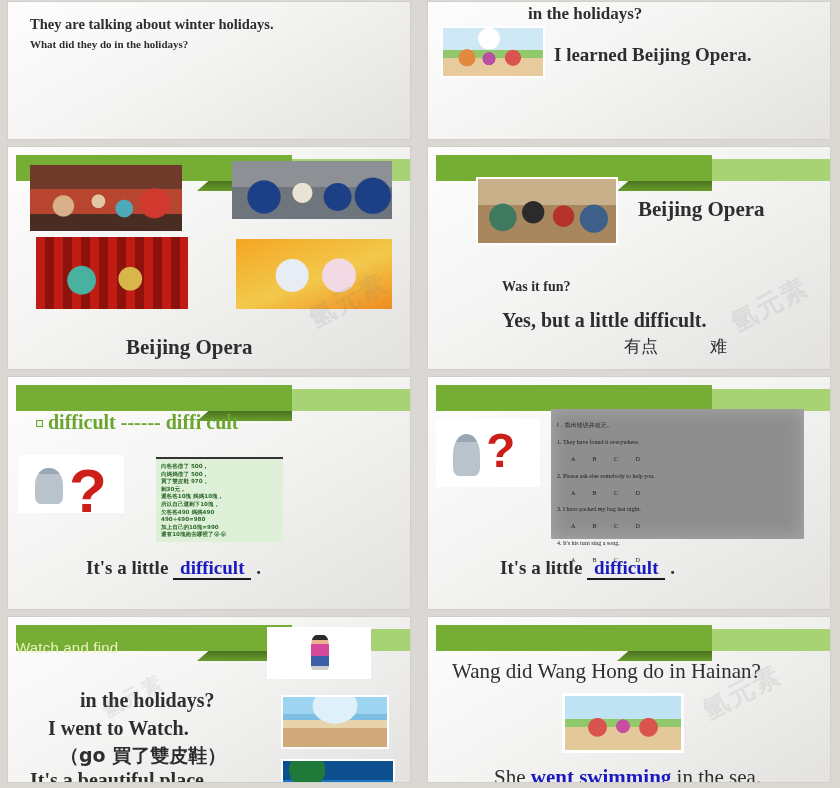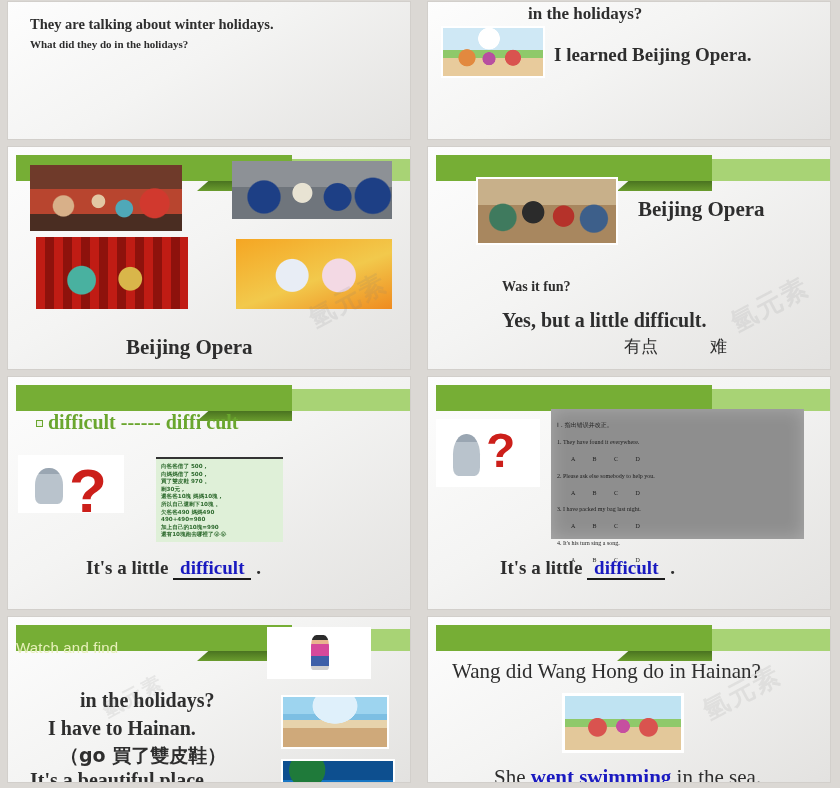--- a/index.html
+++ b/index.html
@@ -289,21 +289,21 @@
           <div class="fold"></div>
           <div class="title">Watch and find</div>
         </div>
         <div class="photo cartoon-girl" style="left:259px;top:10px;width:104px;height:52px;border:2px solid #fff;">
           <div class="fig"></div>
         </div>
         <div class="photo cartoon-sea" style="left:273px;top:78px;width:108px;height:54px;border:2px solid #fff;"></div>
         <div class="photo beach" style="left:273px;top:142px;width:114px;height:34px;border:2px solid #fff;"></div>
 
         <div class="txt serif" style="left:72px;top:72px;font-size:20px;">in the holidays?</div>
-        <div class="txt serif" style="left:40px;top:100px;font-size:20px;">I have to Hainan.</div>
+        <div class="txt serif" style="left:40px;top:100px;font-size:20px;">I went to Watch.</div>
         <div class="txt" style="left:52px;top:126px;font-size:19px;font-family:'DejaVu Sans',sans-serif;">（go  買了雙皮鞋）</div>
         <div class="txt serif" style="left:22px;top:152px;font-size:20px;">It's a beautiful place</div>
         <div class="wm" style="left:92px;top:66px;font-size:20px;">氫元素</div>
       </div>
     </div>
   </div>
 
   <div class="slide">
     <div class="canvas">
       <div class="inner">

